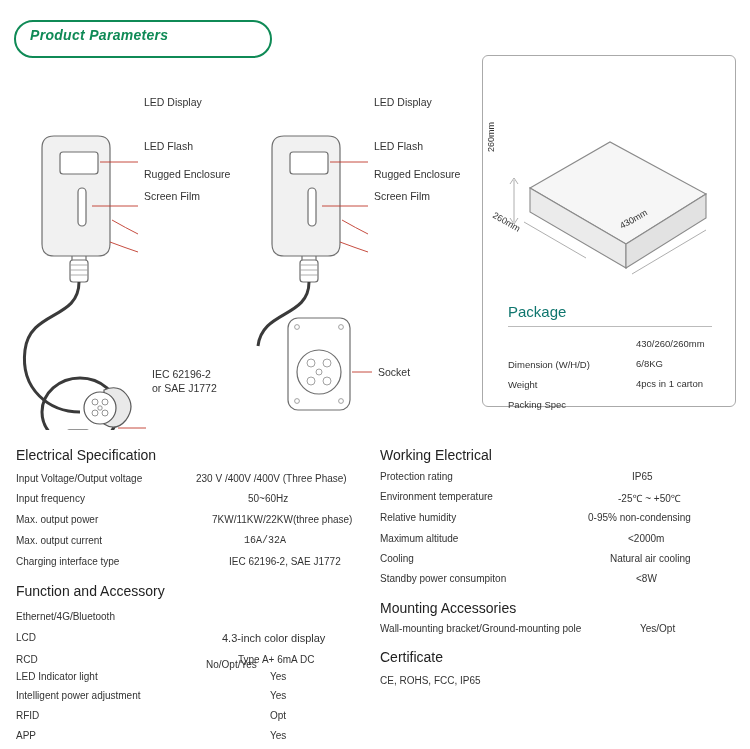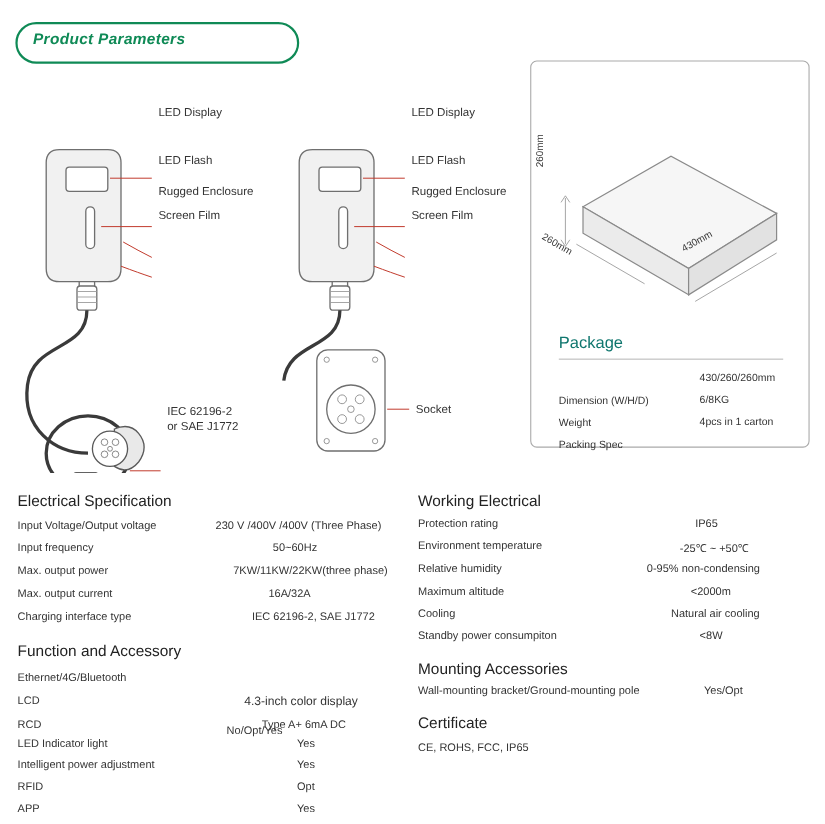--- a/index.html
+++ b/index.html
@@ -238,21 +238,21 @@
   <div class="row col-left" style="top:493px; width:350px;">
     <span class="k">Input frequency</span>
     <span class="v" style="left:232px;">50~60Hz</span>
   </div>
   <div class="row col-left" style="top:514px; width:350px;">
     <span class="k">Max. output power</span>
     <span class="v" style="left:184px;margin-left:12px;">7KW/11KW/22KW(three phase)</span>
   </div>
   <div class="row col-left" style="top:535px; width:350px;">
     <span class="k">Max. output current</span>
-    <span class="v" style="left:228px;">16A/32A</span>
+    <span class="v" style="left:228px;font-family:Liberation Mono, monospace;">16A/32A</span>
   </div>
   <div class="row col-left" style="top:556px; width:350px;">
     <span class="k">Charging interface type</span>
     <span class="v" style="left:200px;margin-left:13px;">IEC 62196-2, SAE J1772</span>
   </div>
 
   <div class="sec-head col-left" style="top:583px;">Function and Accessory</div>
 
   <div class="row col-left" style="top:611px; width:350px;">
     <span class="k">Ethernet/4G/Bluetooth</span>

